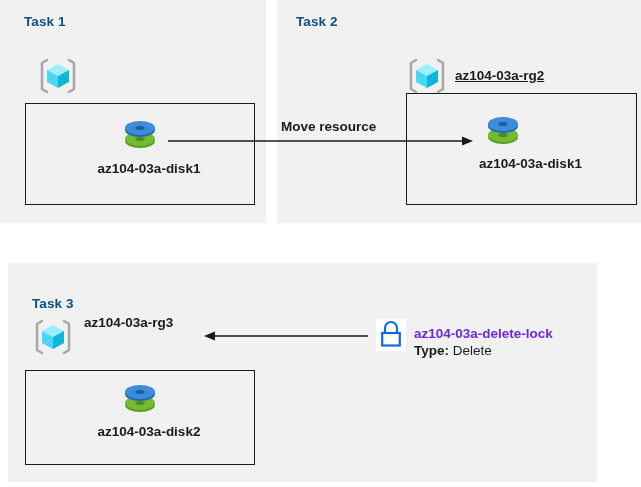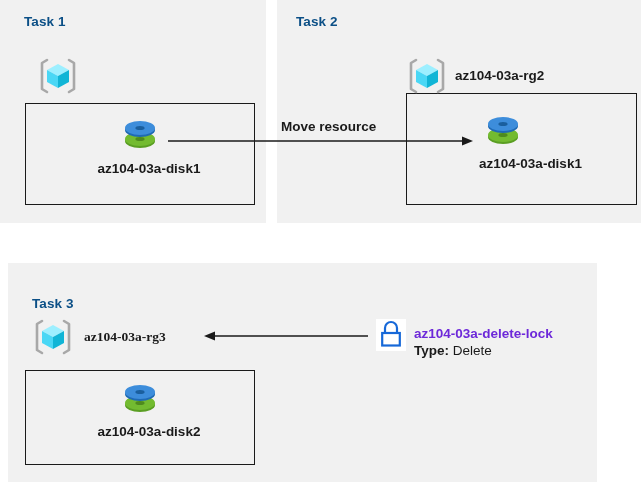--- a/index.html
+++ b/index.html
@@ -64,22 +64,22 @@
   #rg-icon-3 { left: 33px;  top: 318px; }
 
   .rg-name {
     position: absolute;
     font-size: 13.5px;
     font-weight: bold;
     color: #1a1a1a;
     white-space: nowrap;
   }
   #rg-name-1 { left: 84px;  top: 68px; }
-  #rg-name-2 { left: 455px; top: 68px; }
-  #rg-name-3 { left: 84px;  top: 329px; font-family: Liberation Serif, serif; }
+  #rg-name-2 { left: 455px; top: 68px; text-decoration: underline; }
+  #rg-name-3 { left: 84px;  top: 315px; }
 
   
   .disk-icon {
     position: absolute;
     width: 40px;
     height: 40px;
   }
   .disk-icon svg { display: block; width: 40px; height: 40px; }
 
   #disk-icon-1 { left: 120px; top: 114px; }

